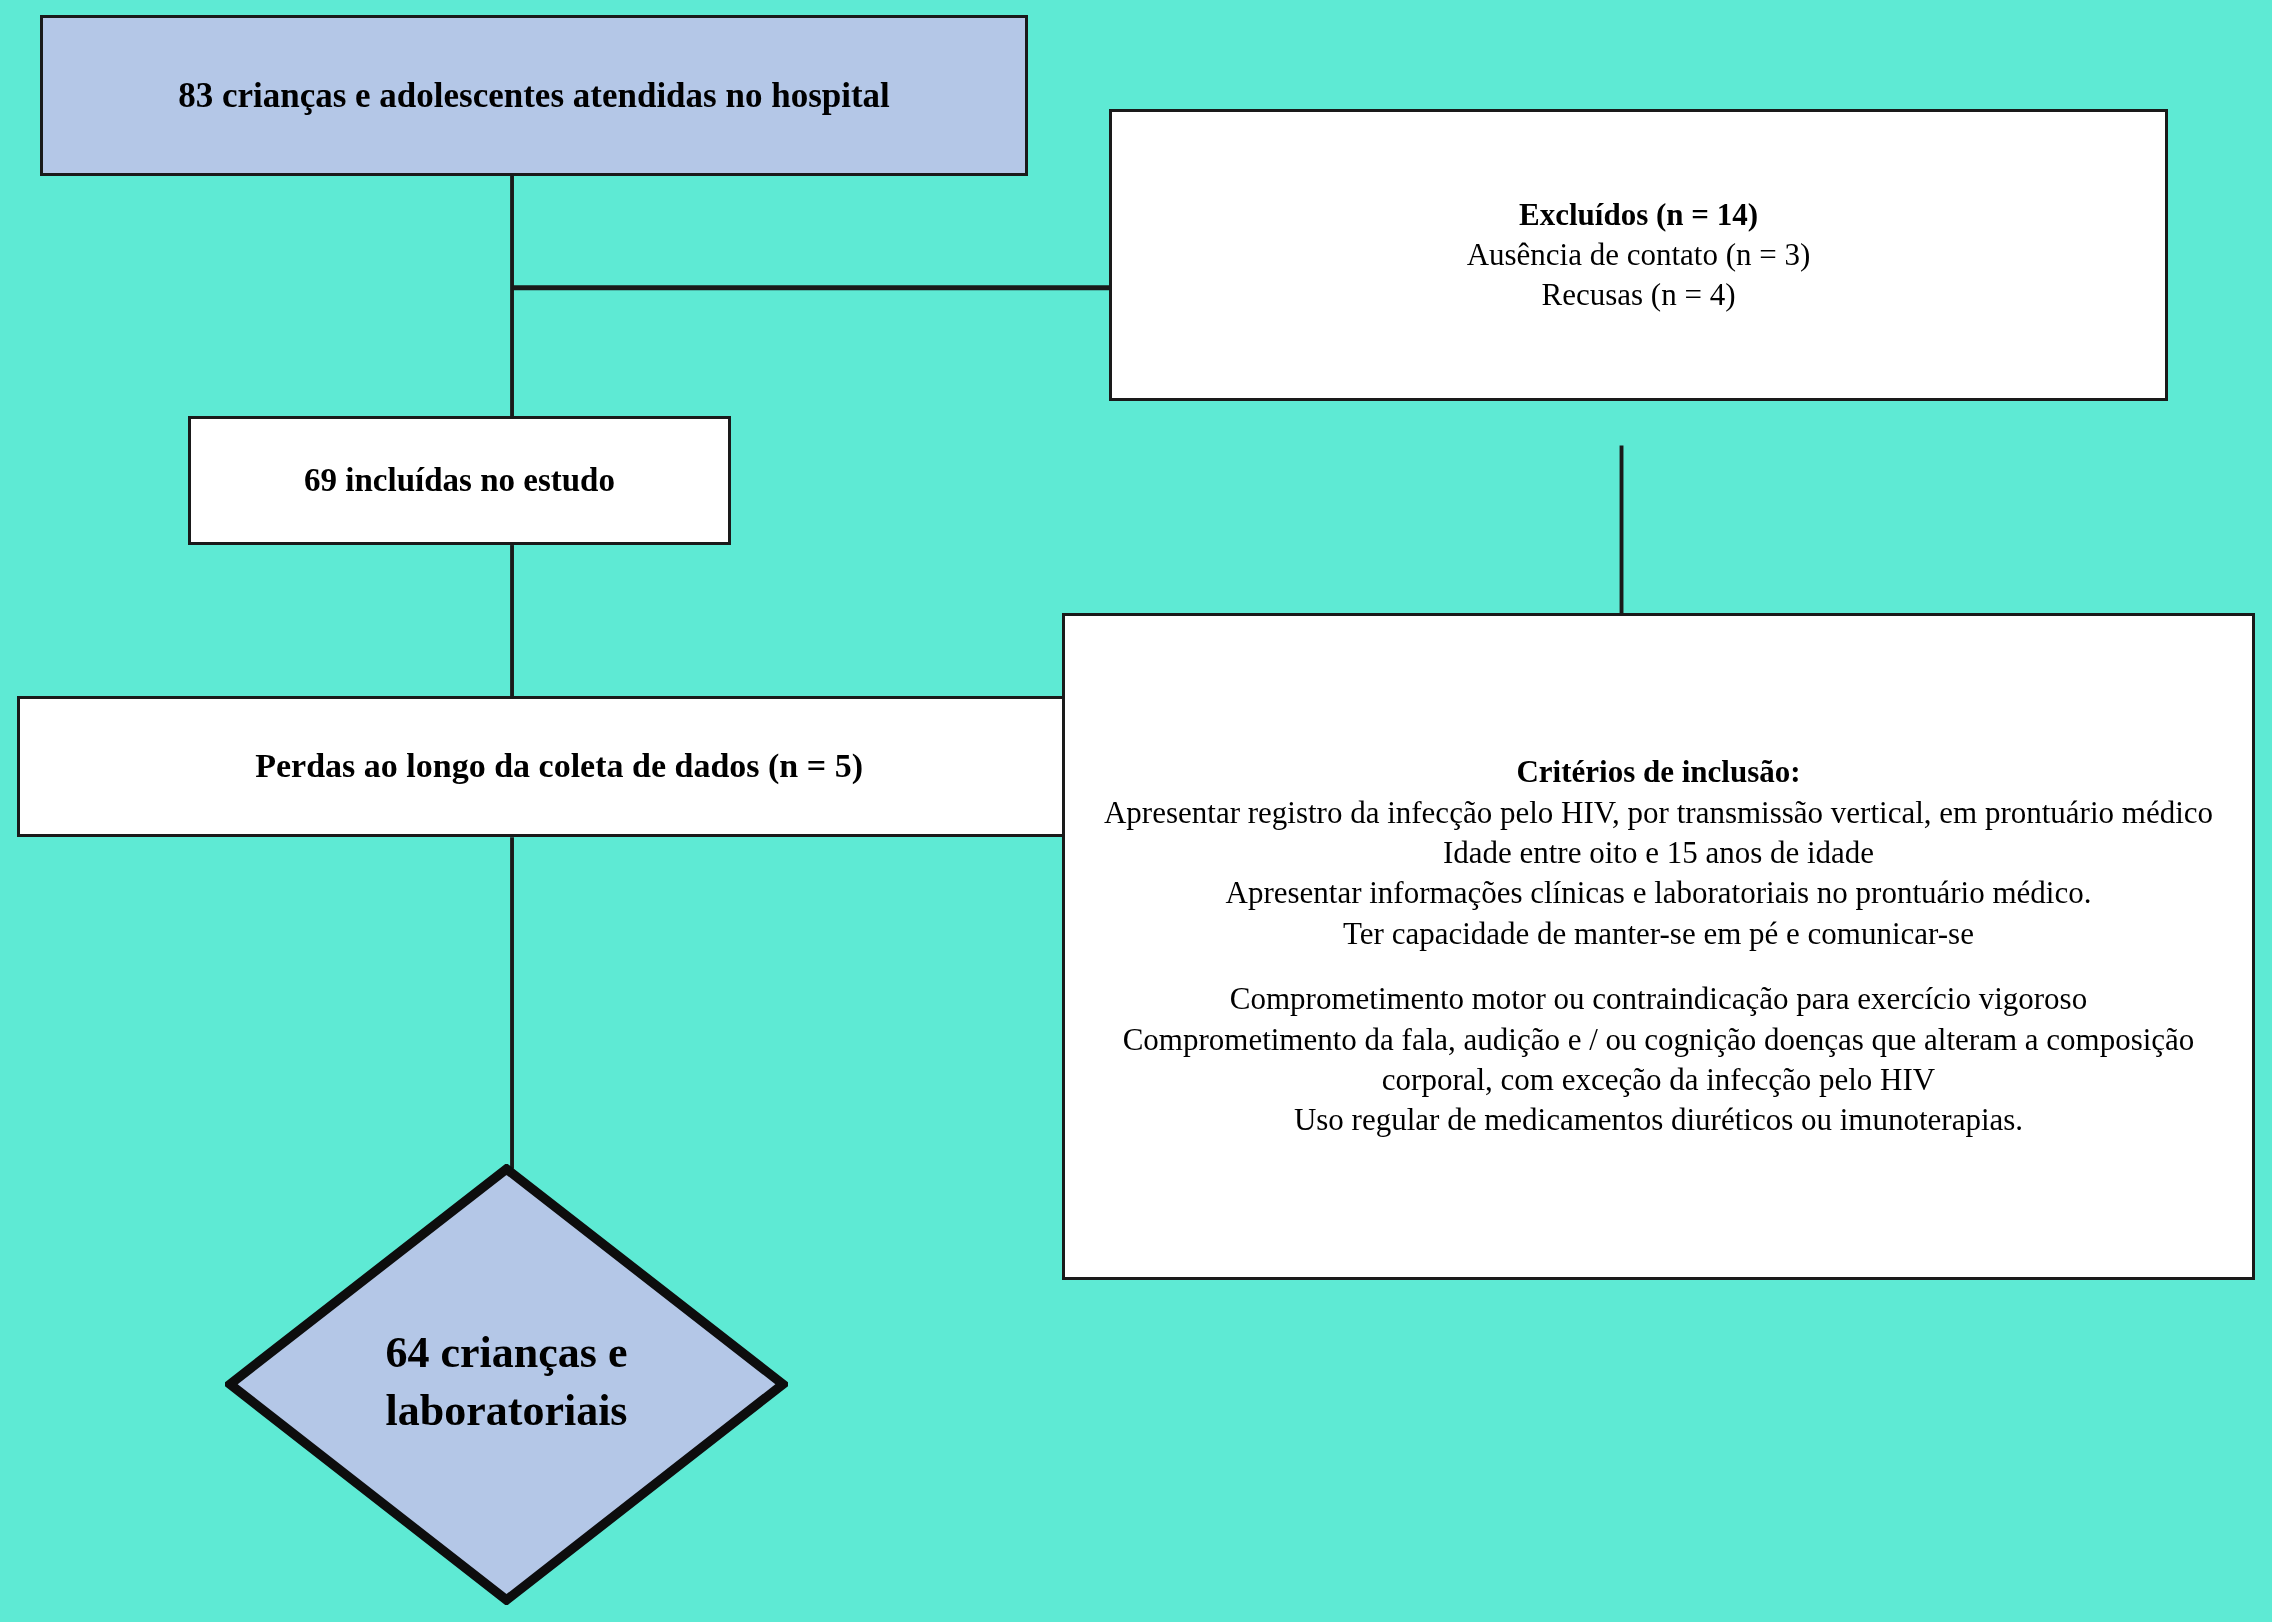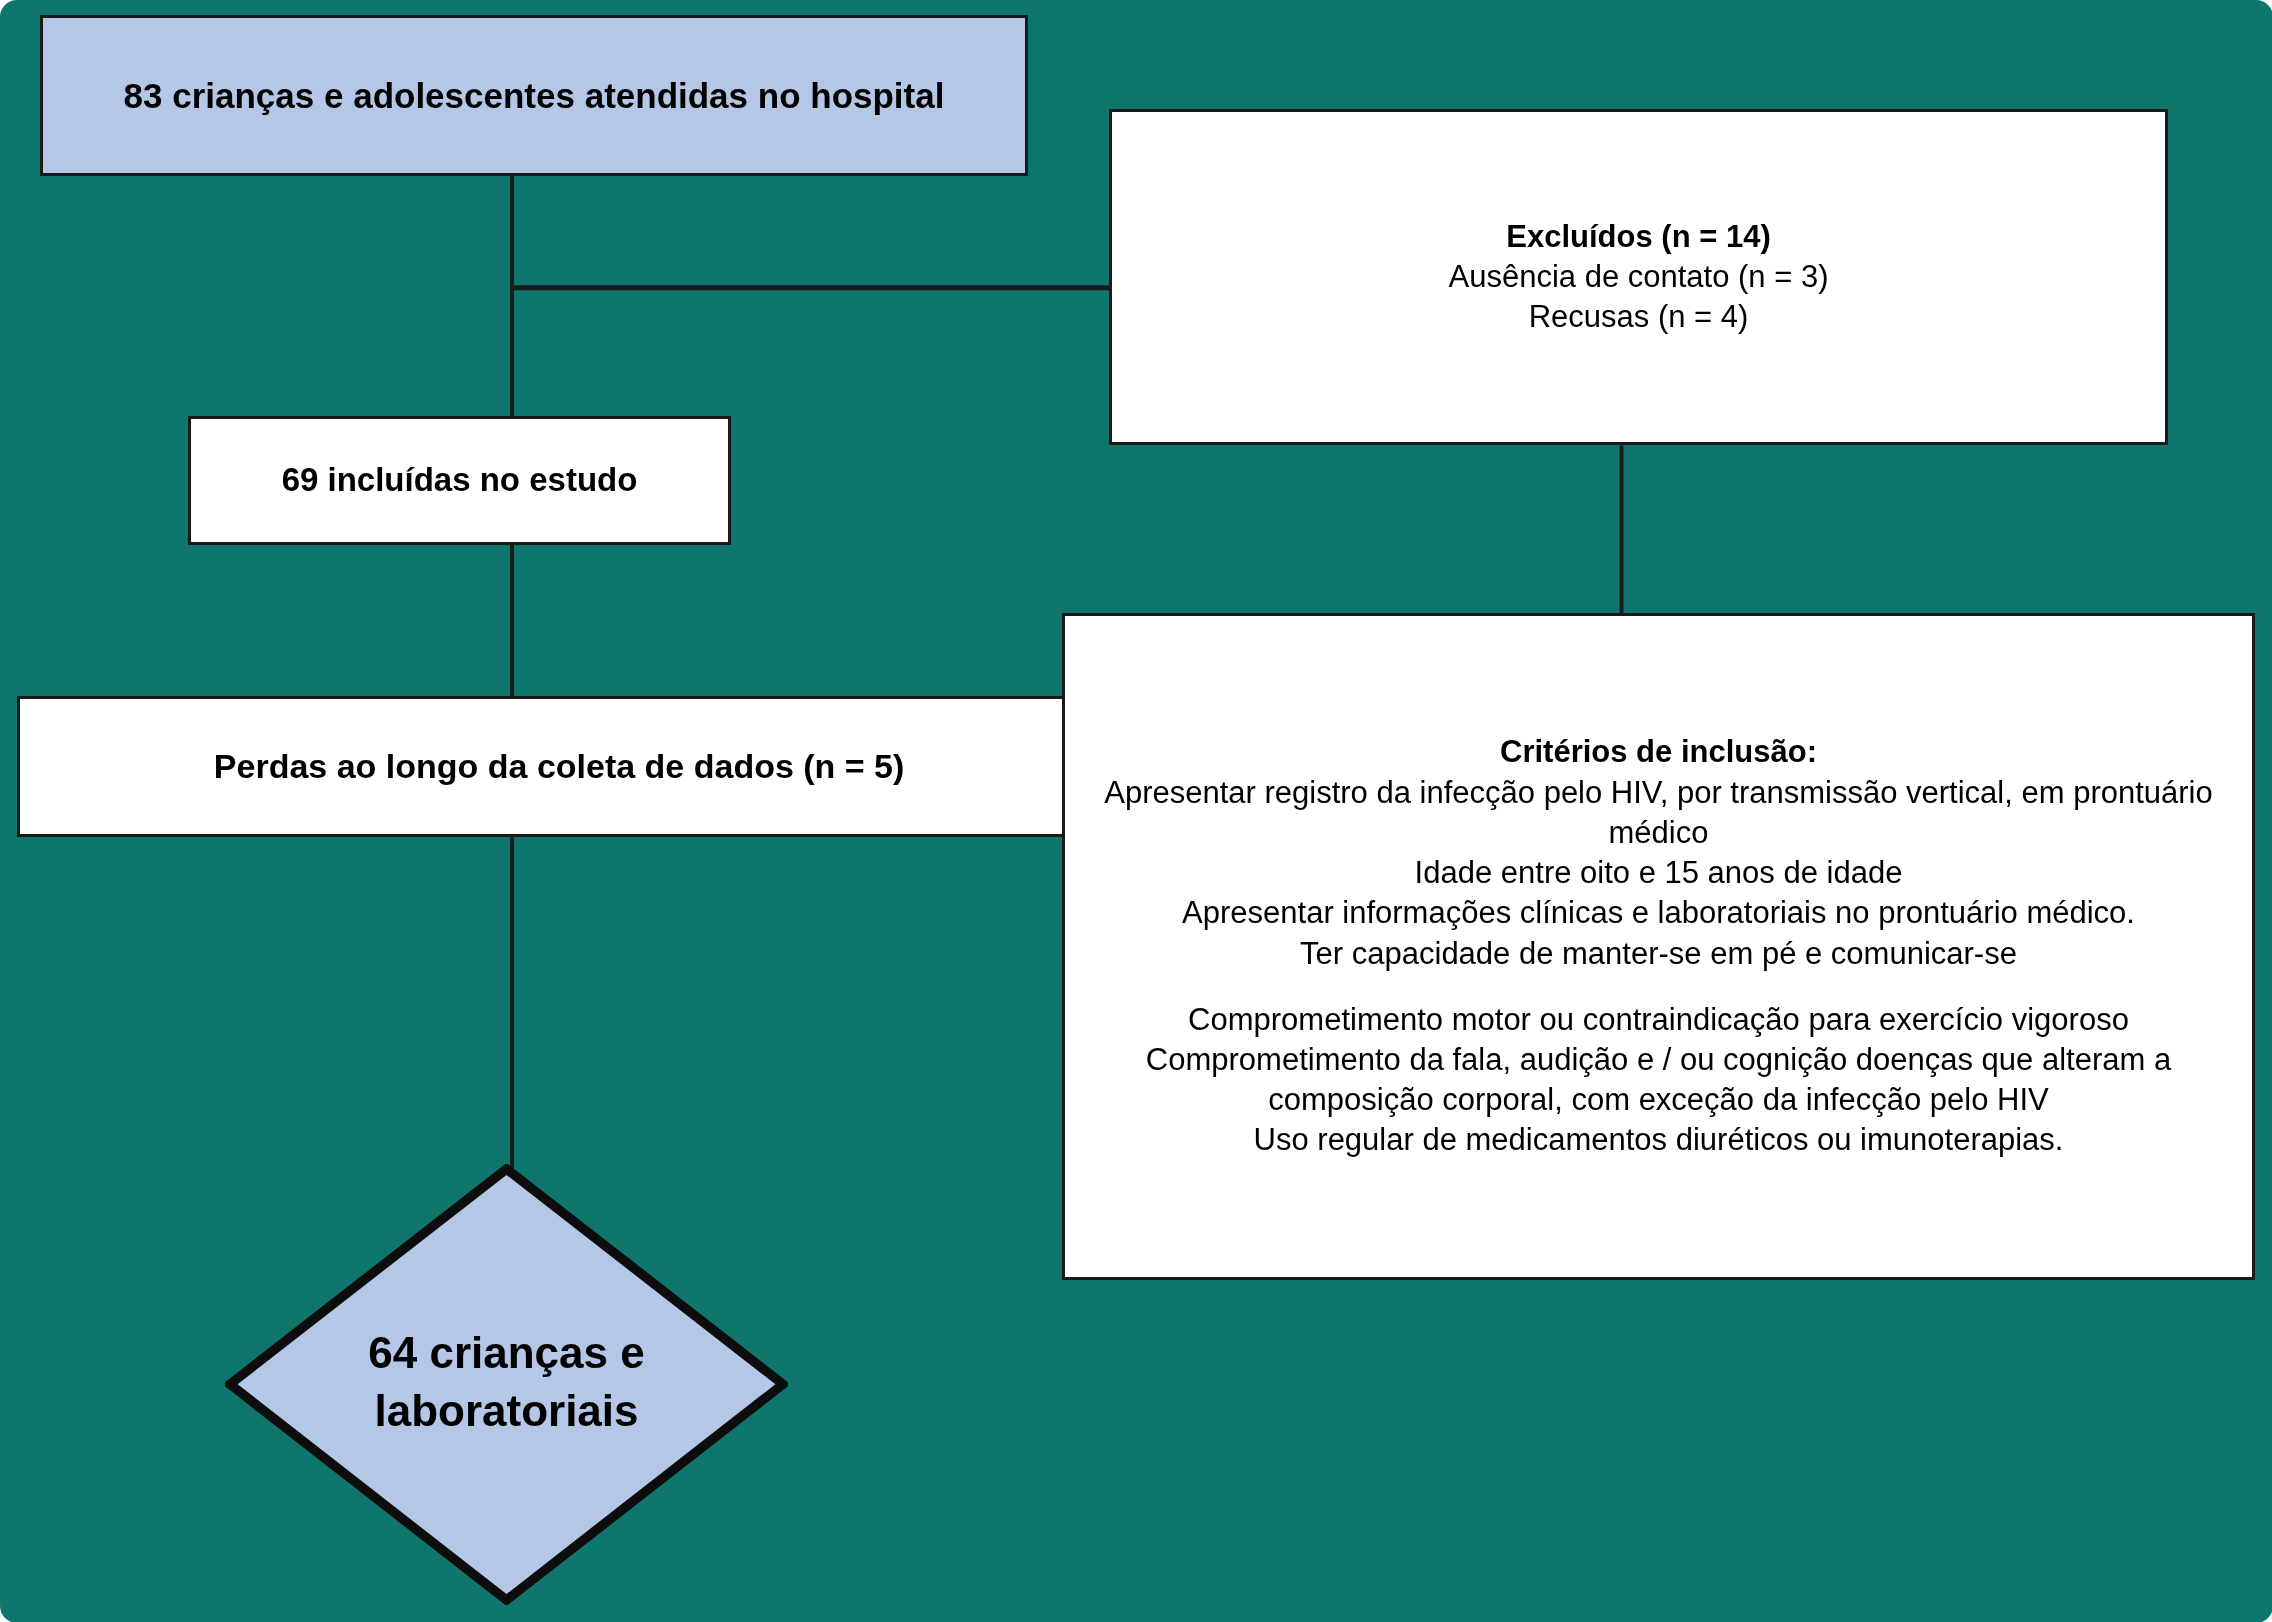--- a/index.html
+++ b/index.html
@@ -1,24 +1,23 @@
 <!DOCTYPE html>
 <html style="font-size:8.9px"><head>
 <meta charset="utf-8">
 <style>
   html,body{margin:0;padding:0;background:#ffffff;}
   #canvas{
     position:relative;
     width:2273px;
     height:1623px;
-    background:#0f766e;
-    font-family:Liberation Sans, sans-serif;
+    background:#5eead4;
+    font-family:Liberation Serif, serif;
     color:#000000;
     overflow:hidden;
-    border-radius:17px;
   }
   .node{
     position:absolute;
     box-sizing:border-box;
     display:flex;
     align-items:center;
     justify-content:center;
     text-align:center;
   }
   .boxed{
@@ -43,21 +42,21 @@
   .t56{font-size:31px;}
   .t60{font-size:33px;}
   .t62{font-size:34px;}
   .t64{font-size:35px;}
   .hdr{font-weight:bold;display:block;}
   .ln{display:block;}
   .spacer{display:block;height:25.5px;}
 
   
   #node-hospital{left:40px;  top:15px;   width:988px; height:161px;}
-  #node-excluded{left:1109px;top:109px;  width:1059px; height:336px;}
+  #node-excluded{left:1109px;top:109px;  width:1059px; height:292px;}
   #node-included{left:188px; top:416px;  width:543px; height:129px;}
   #node-losses{  left:16.6px;  top:696px; width:1085px; height:141px;}
   #node-criteria{left:1062px;top:613px; width:1193px; height:667px;}
   #node-final{   left:225px; top:1164px; width:563px; height:441px;}
 
   #node-final .diamond-label{
     position:relative;
     z-index:2;
     font-weight:bold;
     font-size:44px;

